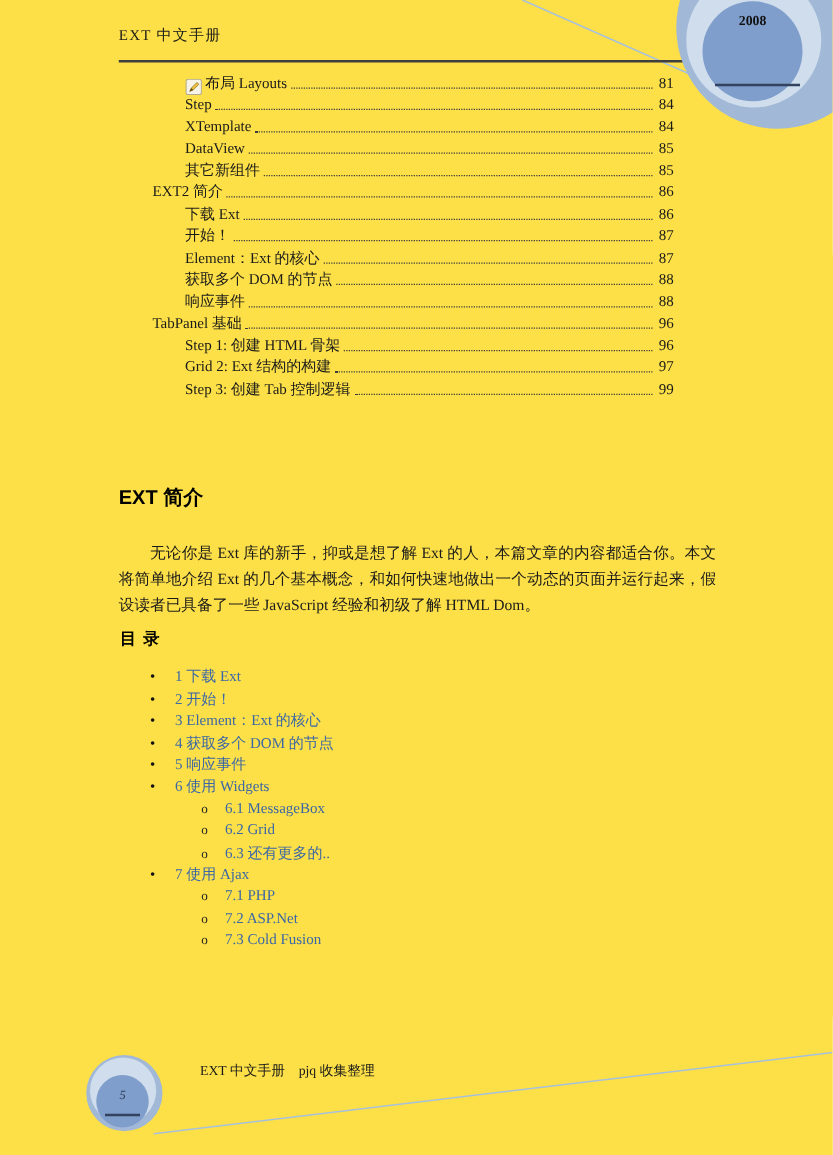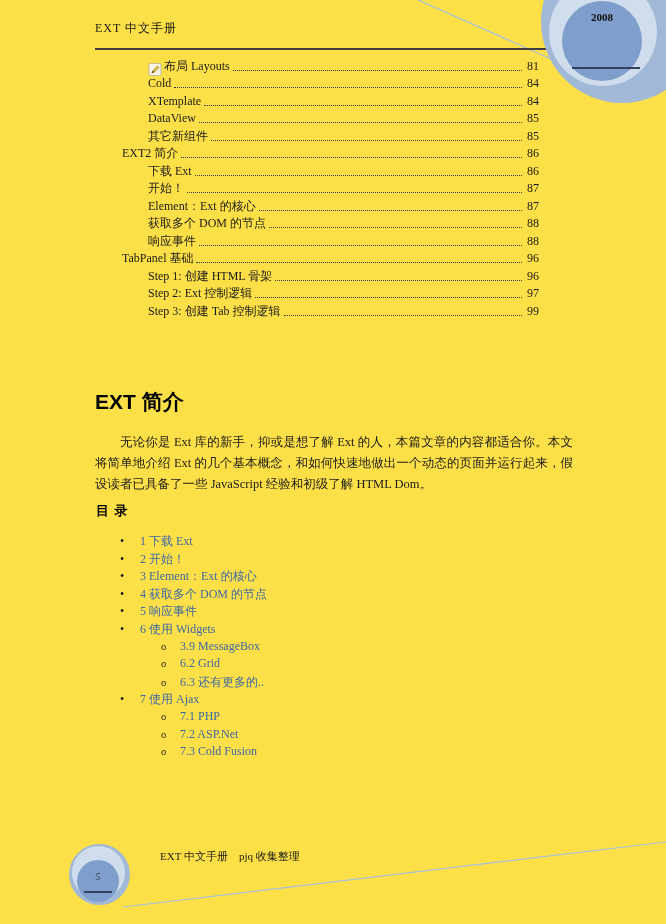--- a/index.html
+++ b/index.html
@@ -37,21 +37,21 @@
   .toc-row{display:flex;align-items:flex-end;height:17.5px;line-height:15px;}
   .toc-row.lvl2{padding-left:26px;}
   .toc-icon{display:inline-flex;width:14px;height:13px;margin-right:2px;flex:0 0 auto;position:relative;top:2px;}
   .toc-label{white-space:nowrap;}
   .toc-leader{flex:1;border-bottom:1.5px dotted #3c3c3c;margin:0 3px 3px 3px;min-width:10px;}
   .toc-page{flex:0 0 auto;text-align:center;min-width:16px;}
   
   .section-title{
     position:absolute;left:95px;top:388px;margin:0;z-index:1;
     font-family:"Liberation Sans","DejaVu Sans",sans-serif;
-    font-weight:bold;font-size:21px;color:#000;
+    font-weight:bold;font-size:16px;color:#000;
   }
   .intro{
     position:absolute;left:95px;top:432px;width:478px;margin:0;z-index:1;
     font-size:12.5px;line-height:21px;text-align:justify;text-indent:2em;
   }
   .contents-heading{
     position:absolute;left:96px;top:502px;z-index:1;
     font-family:"Liberation Sans","DejaVu Sans",sans-serif;
     font-weight:bold;font-size:13px;letter-spacing:1px;color:#000;
   }
@@ -103,21 +103,21 @@
         <path d="M4 12.5 L5.6 9.2 L7.4 11 Z" fill="#5d4a17"></path>
       </svg>
     </span>
     <span class="toc-label">布局  Layouts</span>
     <span class="toc-leader"></span>
     <span class="toc-page">81</span>
   </div>
 
   <div class="toc-row lvl2">
 
-    <span class="toc-label">Cold</span>
+    <span class="toc-label">Step</span>
     <span class="toc-leader"></span>
     <span class="toc-page">84</span>
   </div>
 
   <div class="toc-row lvl2">
 
     <span class="toc-label">XTemplate</span>
     <span class="toc-leader"></span>
     <span class="toc-page">84</span>
   </div>
@@ -189,21 +189,21 @@
 
   <div class="toc-row lvl2">
 
     <span class="toc-label">Step 1:  创建  HTML  骨架</span>
     <span class="toc-leader"></span>
     <span class="toc-page">96</span>
   </div>
 
   <div class="toc-row lvl2">
 
-    <span class="toc-label">Step 2: Ext 控制逻辑</span>
+    <span class="toc-label">Grid 2: Ext 结构的构建</span>
     <span class="toc-leader"></span>
     <span class="toc-page">97</span>
   </div>
 
   <div class="toc-row lvl2">
 
     <span class="toc-label">Step 3:  创建 Tab 控制逻辑</span>
     <span class="toc-leader"></span>
     <span class="toc-page">99</span>
   </div>
@@ -239,21 +239,21 @@
     <a class="toc-link">5 响应事件</a>
   </li>
 
   <li class="link-item lvl1">
     <span class="marker">•</span>
     <a class="toc-link">6 使用 Widgets</a>
   </li>
 
   <li class="link-item lvl2">
     <span class="marker">o</span>
-    <a class="toc-link">3.9 MessageBox</a>
+    <a class="toc-link">6.1 MessageBox</a>
   </li>
 
   <li class="link-item lvl2">
     <span class="marker">o</span>
     <a class="toc-link">6.2 Grid</a>
   </li>
 
   <li class="link-item lvl2">
     <span class="marker">o</span>
     <a class="toc-link">6.3 还有更多的..</a>

